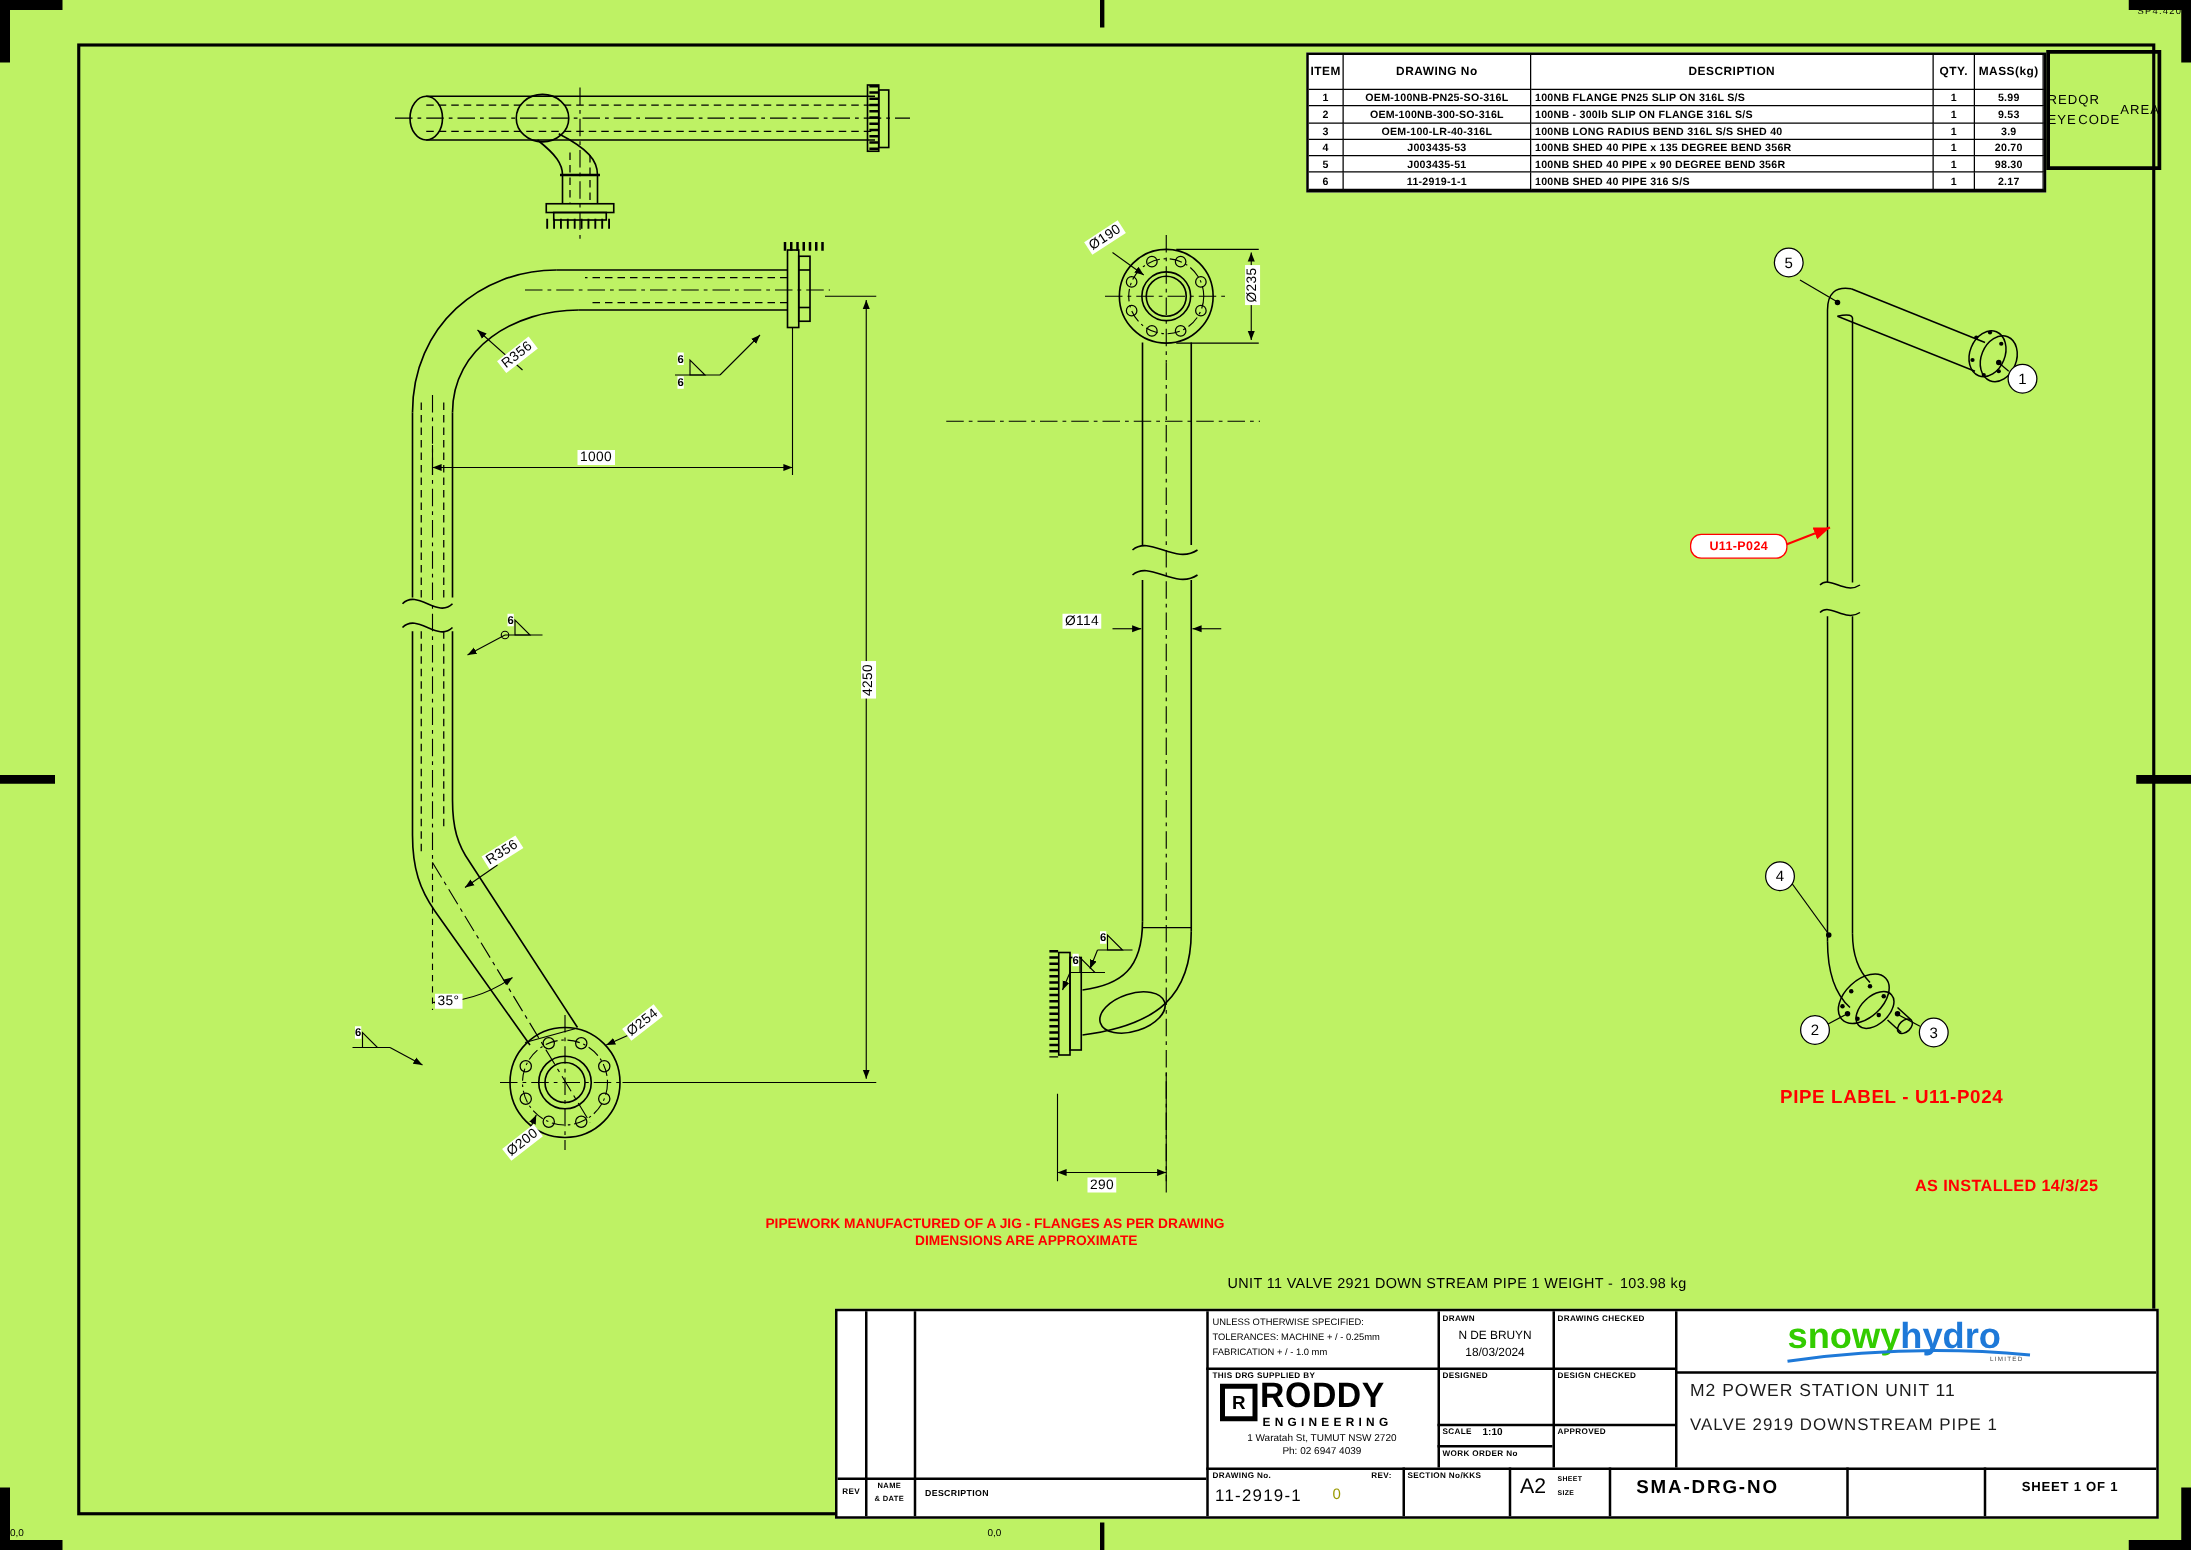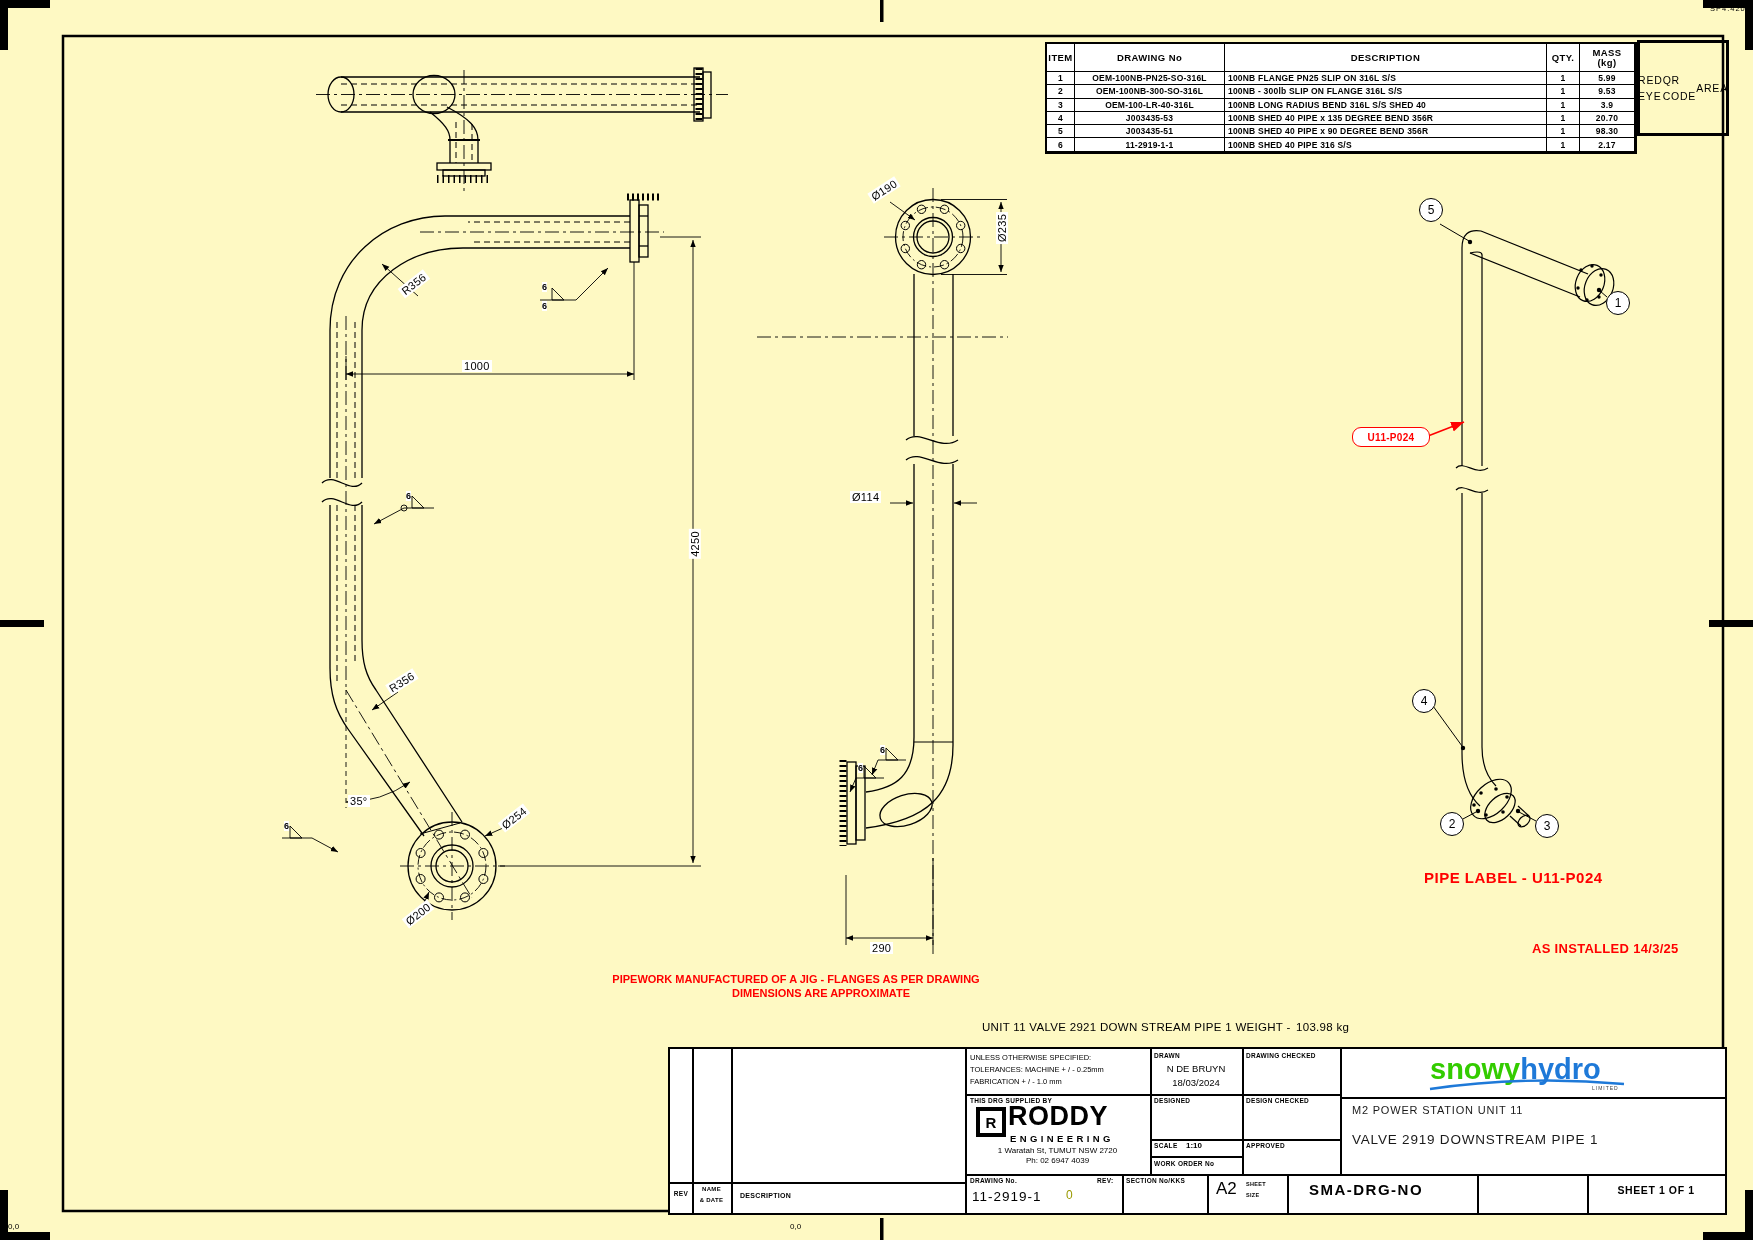--- a/index.html
+++ b/index.html
@@ -1,30 +1,30 @@
 <!DOCTYPE html>
 <html><head>
 <meta charset="utf-8">
 <style>
   html,body{margin:0;padding:0;background:#ffffff;}
-  #root{position:relative;width:1753px;height:1240px;background:#fef9c3;overflow:hidden;
+  #root{position:relative;width:1753px;height:1240px;background:#bef264;overflow:hidden;
         font-family:"Liberation Sans",sans-serif;color:#000;}
   .abs{position:absolute;}
   .txt{position:absolute;white-space:nowrap;}
   
   #bom{position:absolute;left:1045px;top:42px;display:grid;
        grid-template-columns:28px 150px 322px 33px 55px;
        grid-template-rows:28px repeat(6,13.3px);
        border:2px solid #000;background:#fff;font-weight:bold;}
   #bom .c{border-right:1px solid #000;border-bottom:1px solid #000;
           font-size:8.5px;line-height:12px;display:flex;align-items:center;
           justify-content:center;overflow:hidden;white-space:nowrap;letter-spacing:.2px;}
   #bom .hd{font-size:9.5px;letter-spacing:.4px;}
   #bom .left{justify-content:flex-start;padding-left:3px;}
-  #bom .two{flex-direction:column;line-height:10px;align-items:center;}
+  #bom .two{flex-direction:row;line-height:10px;align-items:center;}
   
   #qr{position:absolute;left:1637px;top:40px;width:86px;height:90px;border:3.5px solid #000;
       display:flex;align-items:center;justify-content:center;
       font-size:10.5px;letter-spacing:.8px;line-height:16px;}
   
   .dim{position:absolute;font-size:11px;background:#fff;padding:0 2px;white-space:nowrap;letter-spacing:.3px;}
   .weld{position:absolute;font-size:9px;font-weight:bold;background:#fff;}
   .balloon{position:absolute;width:22px;height:22px;border:1.3px solid #000;border-radius:50%;
            background:#fff;display:flex;align-items:center;justify-content:center;font-size:12px;}
   
@@ -430,17 +430,17 @@
   <div class="val" style="left:917px;top:135px;width:138px;text-align:center;font-size:10.5px;font-weight:600;letter-spacing:.6px">SHEET 1 OF 1</div>
 
   <div class="abs" style="left:760px;top:4px">
     <span class="snowy">snowy</span><span class="hydro">hydro</span>
   </div>
   <div class="val" style="left:922px;top:36px;font-size:5px;letter-spacing:1px;color:#444">LIMITED</div>
   <svg class="abs" style="left:752px;top:2px" width="210" height="44">
     <path d="M8,38 Q105,24 202,33" stroke="#1E79D8" stroke-width="2.4" fill="none"></path>
   </svg>
 
-  <div class="val" style="left:682px;top:55px;font-size:11px;letter-spacing:.8px;color:#1a1a1a">M2 POWER STATION UNIT 11</div>
+  <div class="val" style="left:682px;top:55px;font-size:14px;letter-spacing:.8px;color:#1a1a1a">M2 POWER STATION UNIT 11</div>
   <div class="val" style="left:682px;top:83px;font-size:13.5px;letter-spacing:.8px;color:#1a1a1a">VALVE 2919 DOWNSTREAM PIPE 1</div>
 </div>
 
 </div>
 
 </body></html>

